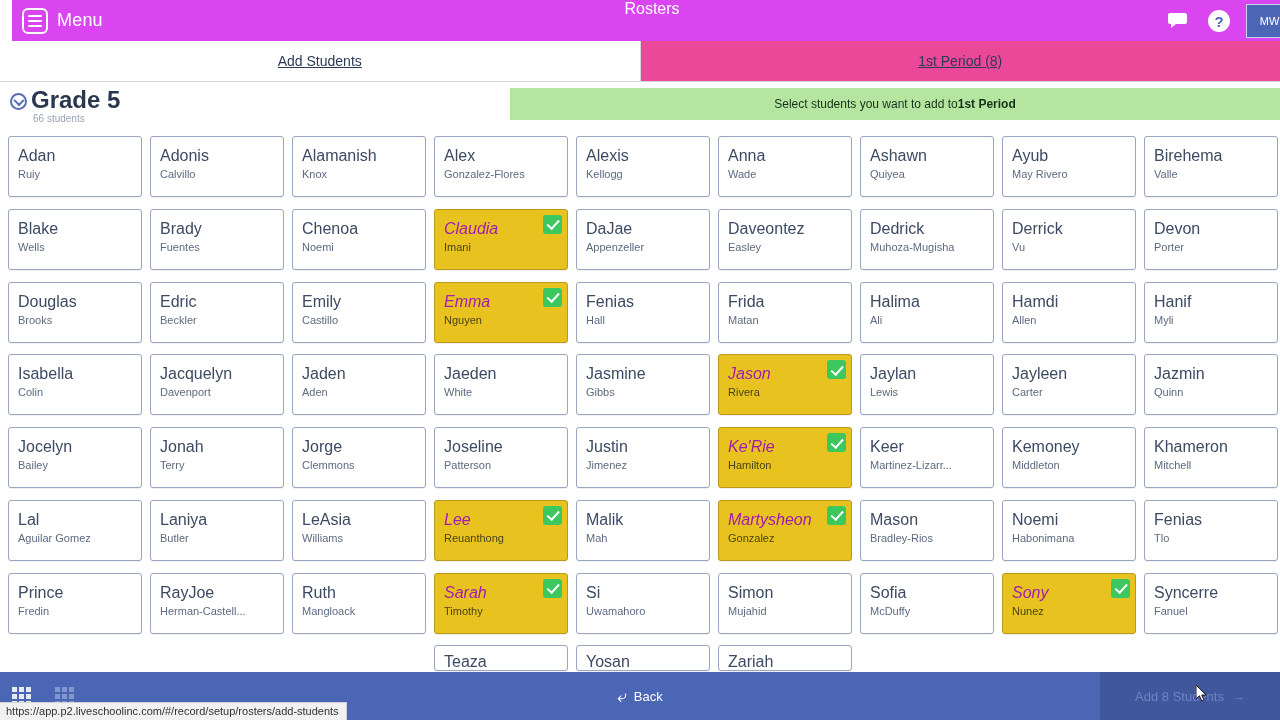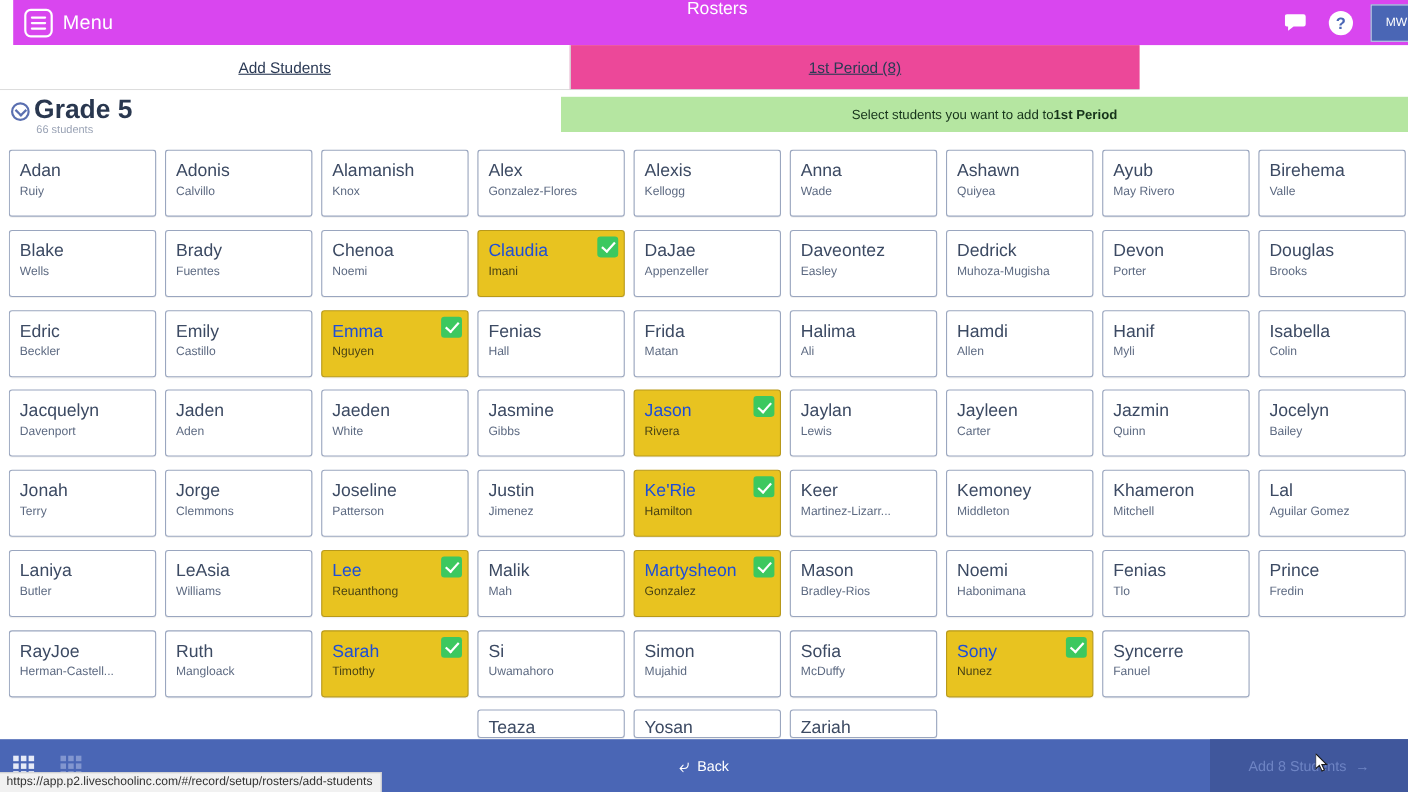--- a/index.html
+++ b/index.html
@@ -42,21 +42,21 @@
   .icon-btn { width: 26px; height: 26px; display: flex; align-items: center; justify-content: center; }
   .avatar-box {
     width: 36px; height: 34px; border: 1px solid #c8d2ea;
     display: flex; align-items: center; justify-content: center;
     font-size: 11px; color: #ffffff; background: #4a66b5; padding-left: 11px;
   }
 
   
   .tabbar {
     position: absolute; top: 41px; left: 0;
-    width: 1036px; height: 41px;
+    width: 1280px; height: 41px;
     display: flex; background: #ffffff;
     border-bottom: 1px solid #d6d6d6;
   }
   .tab {
     flex: 1; display: flex; align-items: center; justify-content: center;
     font-size: 14px; color: #2b3a55; position: relative;
   }
   .tab span { text-decoration: underline; }
   .tab.active { background: #ffffff; }
   .tab.inactive { background: #ec4899; }
@@ -109,21 +109,21 @@
     background: #ffffff; position: relative;
     padding: 9px 8px 0 9px;
     box-shadow: 0 1px 0 rgba(0,0,0,.06);
     overflow: hidden;
   }
   .card.selected { background: #e8c320; border-color: #b8991a; }
   .fname {
     font-size: 16px; color: #3c4a63; line-height: 19px;
     white-space: nowrap; font-weight: normal;
   }
-  .card.selected .fname { color: #1d4ed8; }
+  .card.selected .fname { color: #a21caf; font-style: italic; }
   .lname {
     font-size: 11px; color: #5d6a82; line-height: 15px; margin-top: 2px;
     white-space: nowrap; overflow: hidden;
   }
   .card.selected .lname { color: #4a4314; }
   .check {
     position: absolute; right: 5px; top: 5px;
     width: 19px; height: 19px; background: #3cc85f; border-radius: 3px;
     display: flex; align-items: center; justify-content: center;
   }
@@ -314,20 +314,26 @@
         </div>
       </div>
       <div class="cell">
         <div class="card">
           <div class="fname">Dedrick</div>
           <div class="lname">Muhoza-Mugisha</div>
         </div>
       </div>
       <div class="cell">
         <div class="card">
+          <div class="fname">Derrick</div>
+          <div class="lname">Vu</div>
+        </div>
+      </div>
+      <div class="cell">
+        <div class="card">
           <div class="fname">Devon</div>
           <div class="lname">Porter</div>
         </div>
       </div>
       <div class="cell">
         <div class="card">
           <div class="fname">Douglas</div>
           <div class="lname">Brooks</div>
         </div>
       </div>

